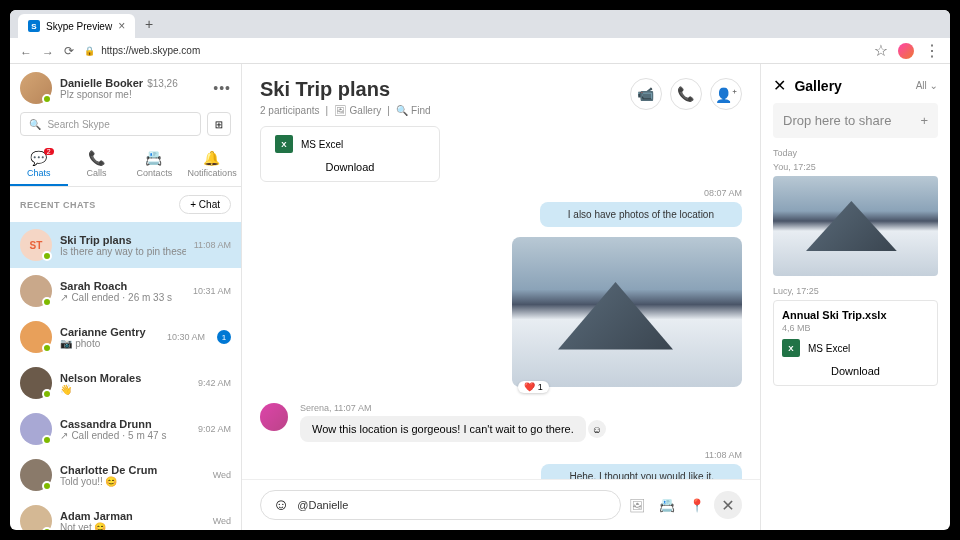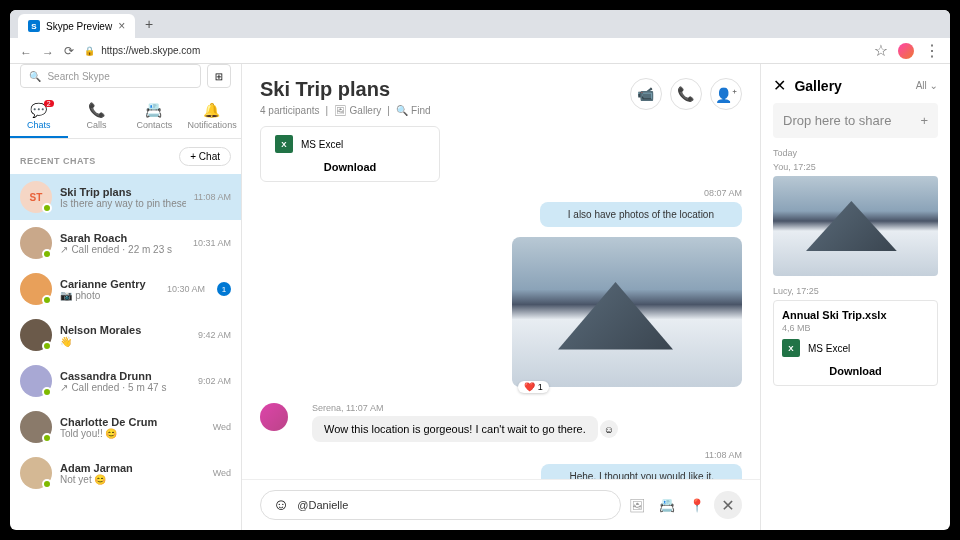--- a/index.html
+++ b/index.html
@@ -30,21 +30,21 @@
 .profile-balance{font-size:10px;color:#888;margin-left:4px;font-weight:400}
 .more{font-size:14px;color:#666;letter-spacing:1px}
 .search-row{display:flex;padding:0 10px 8px;gap:6px}
 .search-box{flex:1;border:1px solid #ddd;border-radius:4px;height:24px;display:flex;align-items:center;padding:0 8px;font-size:10px;color:#999;gap:6px}
 .dial{width:24px;height:24px;border:1px solid #ddd;border-radius:4px;display:flex;align-items:center;justify-content:center;font-size:10px}
 .nav-tabs{display:flex;border-bottom:1px solid #e5e5e5}
 .nav-tab{flex:1;display:flex;flex-direction:column;align-items:center;padding:6px 0;gap:2px;font-size:9px;color:#888;position:relative}
 .nav-tab.active{color:#0078d4;border-bottom:2px solid #0078d4}
 .nav-tab-icon{font-size:14px;position:relative}
 .badge{position:absolute;top:-2px;right:-6px;background:#e81123;color:#fff;font-size:7px;border-radius:8px;padding:0 3px;min-width:10px;text-align:center}
-.recent-header{display:flex;justify-content:space-between;align-items:flex-end;padding:8px 10px}
+.recent-header{display:flex;justify-content:space-between;align-items:center;padding:8px 10px}
 .recent-title{font-size:9px;color:#999;font-weight:600;letter-spacing:0.5px}
 .chat-btn{border:1px solid #ddd;border-radius:12px;padding:3px 10px;font-size:10px;background:#fff}
 .chat-list{flex:1;overflow:auto}
 .chat-item{display:flex;align-items:center;padding:7px 10px;gap:8px;cursor:pointer}
 .chat-item.active{background:#cfe8f6}
 .chat-avatar{width:32px;height:32px;border-radius:50%;flex-shrink:0;position:relative;display:flex;align-items:center;justify-content:center;font-size:10px;font-weight:600;color:#fff}
 .chat-info{flex:1;min-width:0}
 .chat-name{font-size:11px;font-weight:600;color:#333}
 .chat-preview{font-size:10px;color:#888;white-space:nowrap;overflow:hidden;text-overflow:ellipsis;display:flex;align-items:center;gap:3px}
 .chat-time{font-size:9px;color:#999;flex-shrink:0}
@@ -52,28 +52,28 @@
 .main{flex:1;display:flex;flex-direction:column;overflow:hidden}
 .header{padding:14px 18px 10px;display:flex;justify-content:space-between;align-items:flex-start}
 .header-title{font-size:20px;font-weight:600;color:#333}
 .header-sub{font-size:10px;color:#888;margin-top:4px;display:flex;gap:6px;align-items:center}
 .header-actions{display:flex;gap:8px}
 .header-btn{width:32px;height:32px;border:1px solid #e0e0e0;border-radius:50%;display:flex;align-items:center;justify-content:center;color:#666;font-size:14px}
 .messages{flex:1;overflow:auto;padding:0 18px}
 .file-card{background:#fff;border:1px solid #e5e5e5;border-radius:6px;padding:8px 14px;width:180px;margin-bottom:6px}
 .file-row{display:flex;align-items:center;gap:8px;font-size:10px}
 .file-icon{width:18px;height:18px;background:#217346;display:flex;align-items:center;justify-content:center;color:#fff;font-size:8px;font-weight:bold;border-radius:2px}
-.download{text-align:center;font-size:11px;font-weight:700;margin-top:8px}
+.download{text-align:center;font-size:11px;font-weight:400;margin-top:8px}
 .msg-time{font-size:9px;color:#999;text-align:right;margin:6px 0 4px}
 .bubble{background:#cfe8f6;border-radius:8px;padding:7px 28px;font-size:10px;color:#333;display:inline-block}
 .msg-right{text-align:right;margin-bottom:4px}
 .photo{width:230px;height:150px;border-radius:8px;margin-top:6px;background:linear-gradient(180deg,#b8c8d4 0%,#8ba3b8 35%,#4a5568 45%,#e8edf2 55%,#c5d0db 100%);position:relative;display:inline-block}
 .photo::after{content:"";position:absolute;top:30%;left:20%;width:50%;height:45%;background:linear-gradient(135deg,#5a6b7a,#3a4550);clip-path:polygon(50% 0%,100% 100%,0% 100%)}
 .reaction{position:absolute;bottom:-6px;left:6px;background:#fff;border-radius:10px;padding:1px 6px;font-size:9px;box-shadow:0 1px 3px rgba(0,0,0,0.2)}
-.msg-left{display:flex;gap:24px;margin:8px 0}
+.msg-left{display:flex;gap:12px;margin:8px 0}
 .msg-left-av{width:28px;height:28px;border-radius:50%;background:linear-gradient(135deg,#d4a,#b48);flex-shrink:0}
 .msg-left-content{flex:1}
 .msg-sender{font-size:9px;color:#999;margin-bottom:3px}
 .bubble-left{background:#f0f0f0;border-radius:8px;padding:7px 12px;font-size:11px;display:inline-block;position:relative}
 .emoji-react{position:absolute;right:-20px;top:50%;transform:translateY(-50%);width:18px;height:18px;background:#f0f0f0;border-radius:50%;display:flex;align-items:center;justify-content:center;font-size:10px}
 .compose{display:flex;align-items:center;gap:8px;padding:10px 18px;border-top:1px solid #eee}
 .compose-box{flex:1;border:1px solid #ddd;border-radius:18px;height:30px;display:flex;align-items:center;padding:0 12px;gap:8px}
 .compose-input{font-size:11px;color:#333;flex:1}
 .compose-icons{display:flex;gap:14px;color:#999;font-size:13px}
 .send-btn{width:28px;height:28px;border-radius:50%;background:#eee;display:flex;align-items:center;justify-content:center;color:#666}
@@ -114,20 +114,30 @@
     </div>
     <div class="br-right">
       <span class="star">☆</span>
       <div class="br-avatar"></div>
       <span class="dots">⋮</span>
     </div>
   </div>
 
   <div class="app">
     <div class="sidebar">
+      <div class="profile">
+        <div class="avatar av-me">
+            <div class="presence"></div>
+          </div>
+        <div class="profile-info">
+          <div class="profile-name"><span>Danielle Booker</span><span class="profile-balance">$13,26</span></div>
+          <div class="profile-status">Plz sponsor me!</div>
+        </div>
+        <div class="more">•••</div>
+      </div>
       <div class="search-row">
         <div class="search-box">
             <span>🔍</span>
             <span>Search Skype</span>
           </div>
         <div class="dial">⊞</div>
       </div>
       <div class="nav-tabs">
         <div class="nav-tab active">
             <div class="nav-tab-icon">💬<span class="badge">2</span></div>
@@ -162,21 +172,21 @@
             <div class="chat-time">11:08 AM</div>
           </div>
           <div class="chat-item">
             <div class="chat-avatar" style="background: rgb(201, 168, 138);">
               <div class="presence"></div>
             </div>
             <div class="chat-info">
               <div class="chat-name">Sarah Roach</div>
               <div class="chat-preview">
                 <span>↗</span>
-                <span>Call ended · 22 m 23 s</span>
+                <span>Call ended · 26 m 33 s</span>
               </div>
             </div>
             <div class="chat-time">10:31 AM</div>
           </div>
           <div class="chat-item">
             <div class="chat-avatar" style="background: rgb(232, 160, 90);">
               <div class="presence"></div>
             </div>
             <div class="chat-info">
               <div class="chat-name">Carianne Gentry</div>
@@ -237,21 +247,21 @@
             <div class="chat-time">Wed</div>
           </div>
         </div>
     </div>
 
     <div class="main">
       <div class="header">
         <div>
           <div class="header-title">Ski Trip plans</div>
           <div class="header-sub">
-            <span>4 participants</span>
+            <span>2 participants</span>
               <span>|</span>
             <span>🖼 <span>Gallery</span></span>
               <span>|</span>
             <span>🔍 <span>Find</span></span>
           </div>
         </div>
         <div class="header-actions">
           <div class="header-btn">
               <span>📹</span>
             </div>

